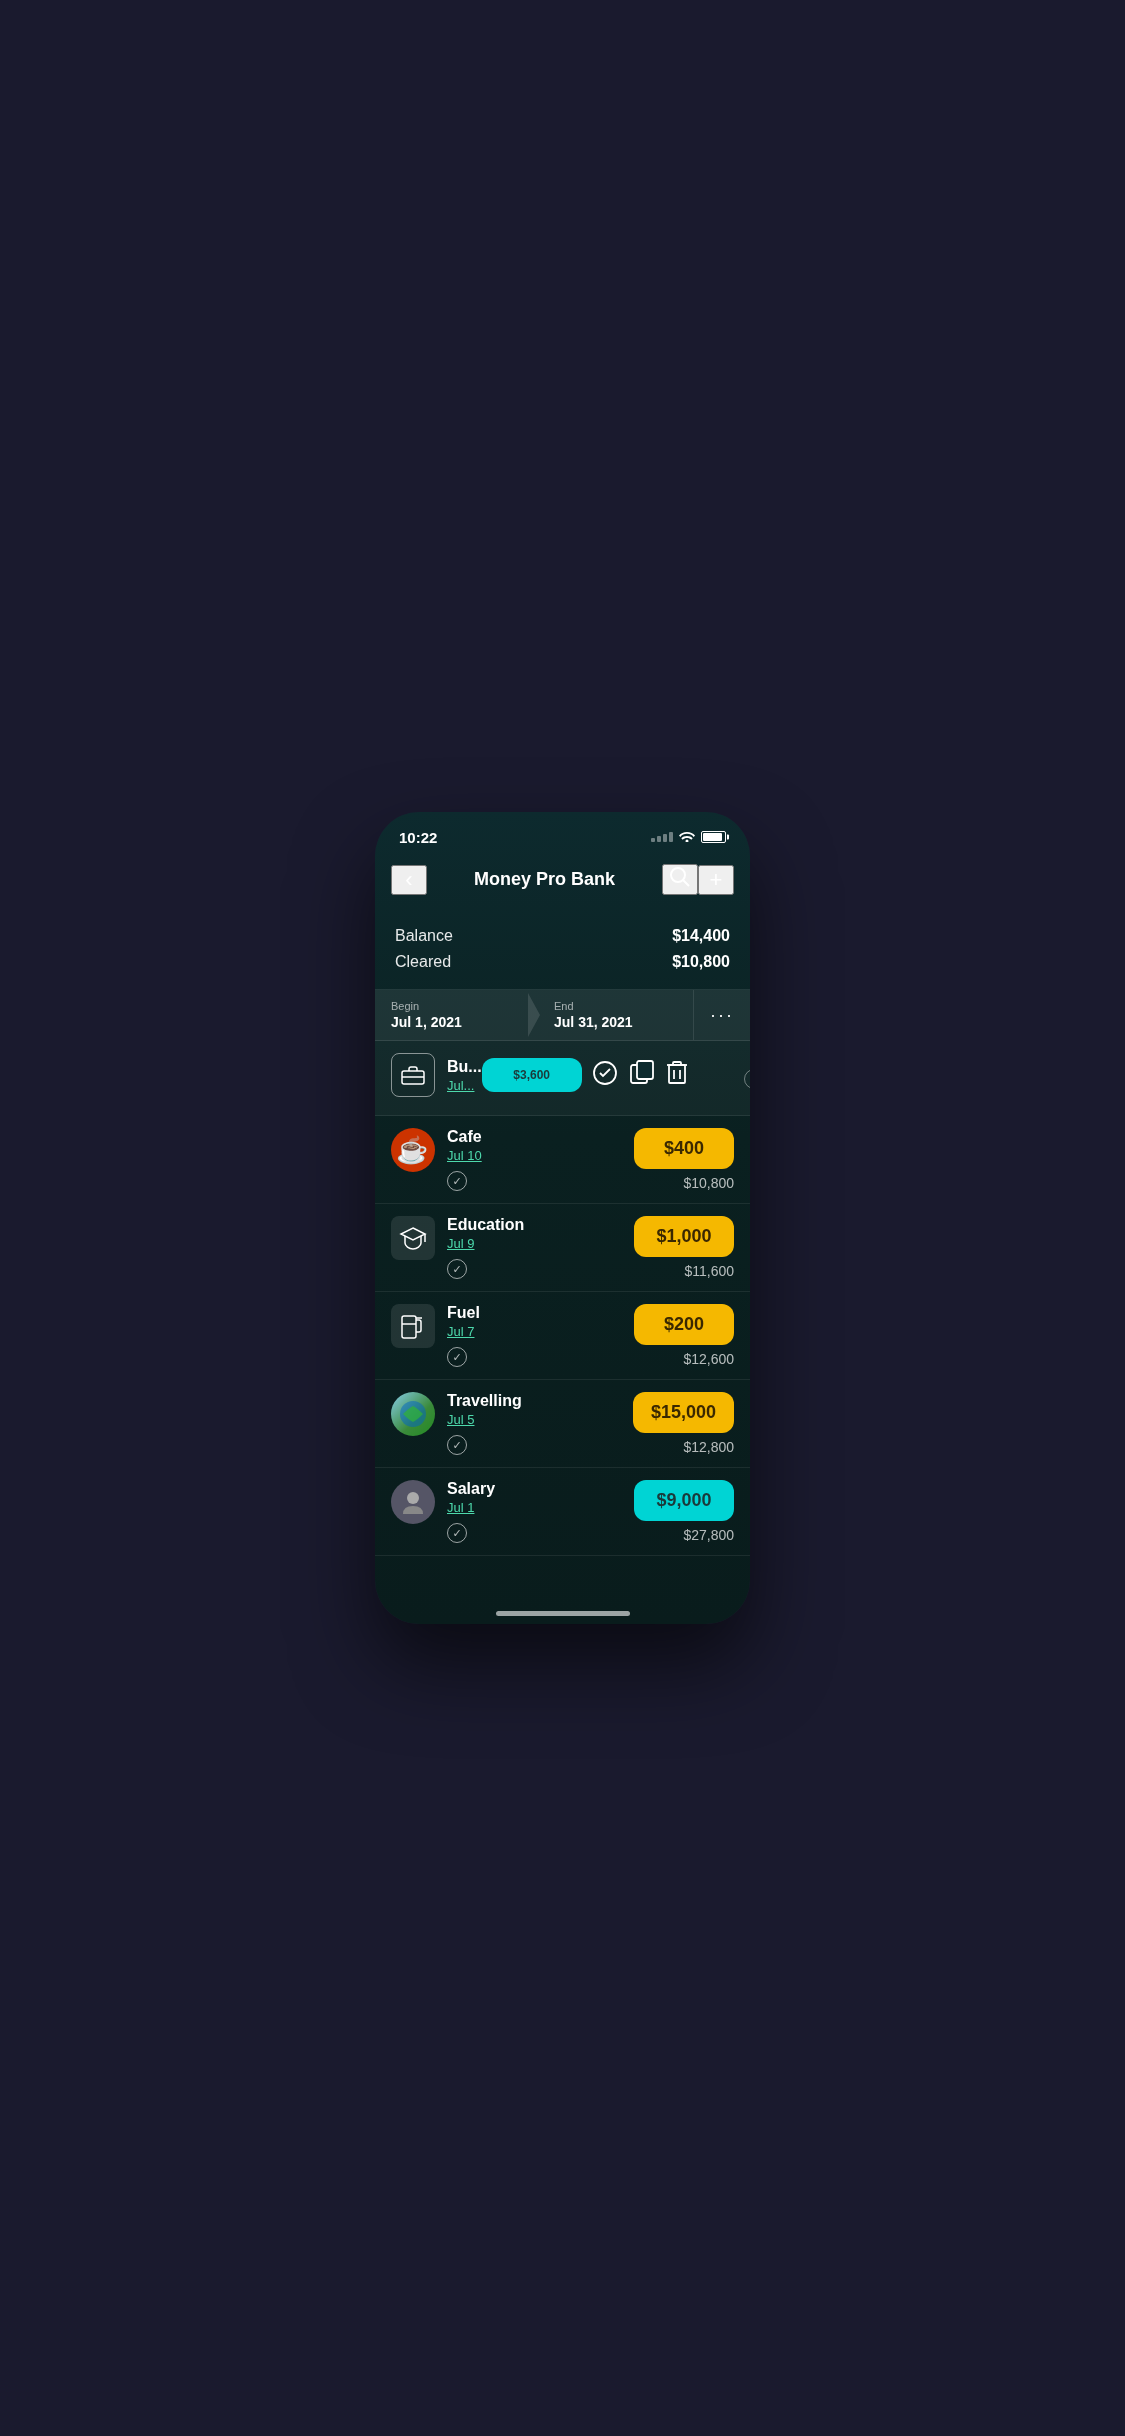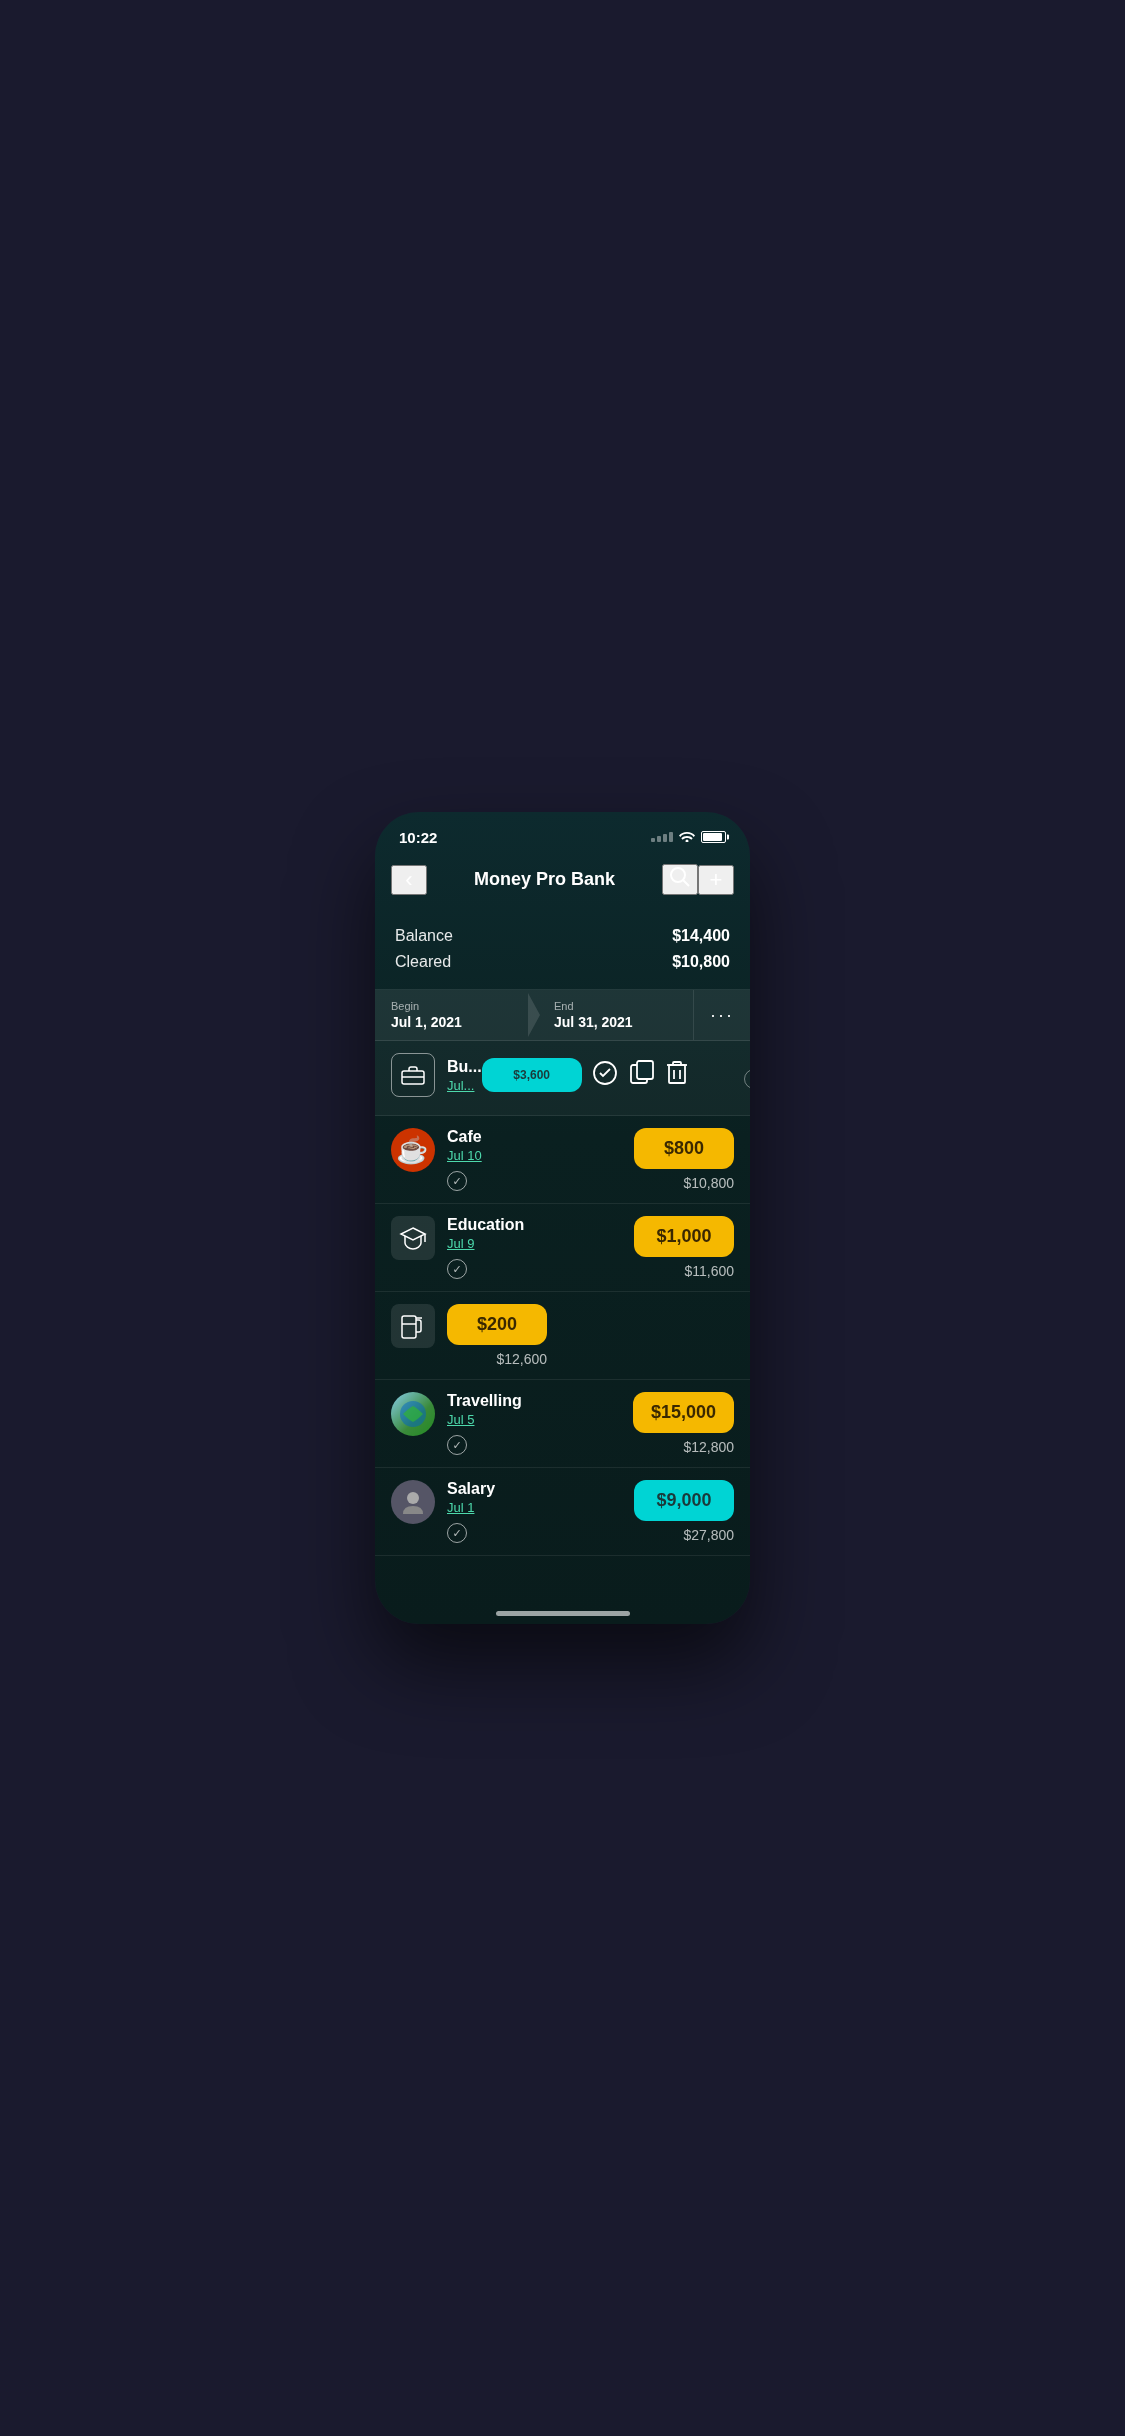--- a/index.html
+++ b/index.html
@@ -511,21 +511,21 @@
           <span style="font-size:26px;">☕</span>
         </div>
         <div class="transaction-details">
           <div class="transaction-name">Cafe</div>
           <div class="transaction-date">Jul 10</div>
           <div class="transaction-check">
             <div class="check-circle checked"></div>
           </div>
         </div>
         <div class="transaction-right">
-          <button class="amount-btn yellow">$800</button>
+          <button class="amount-btn yellow">$400</button>
           <span class="balance-after">$10,800</span>
         </div>
       </div>
 
       <div class="transaction-item">
         <div class="transaction-icon-wrap" style="background:rgba(255,255,255,0.1);">
           <svg width="28" height="24" viewBox="0 0 28 24" fill="none" stroke="white" stroke-width="1.5">
             <polygon points="14,2 26,8 14,14 2,8"></polygon>
             <path d="M6,10v7c0,3 4,6 8,6s8-3 8-6v-7"></path>
             <line x1="26" y1="8" x2="26" y2="16"></line>
@@ -546,20 +546,27 @@
 
       <div class="transaction-item">
         <div class="transaction-icon-wrap" style="background:rgba(255,255,255,0.1);">
           <svg width="26" height="28" viewBox="0 0 26 28" fill="none" stroke="white" stroke-width="1.5">
             <rect x="2" y="4" width="14" height="22" rx="2"></rect>
             <path d="M16,8h3a2,2,0,012,2v8a2,2,0,01-2,2h-3"></path>
             <line x1="2" y1="12" x2="16" y2="12"></line>
             <line x1="16" y1="6" x2="22" y2="6"></line>
           </svg>
         </div>
+        <div class="transaction-details">
+          <div class="transaction-name">Fuel</div>
+          <div class="transaction-date">Jul 7</div>
+          <div class="transaction-check">
+            <div class="check-circle checked"></div>
+          </div>
+        </div>
         <div class="transaction-right">
           <button class="amount-btn yellow">$200</button>
           <span class="balance-after">$12,600</span>
         </div>
       </div>
 
       <div class="transaction-item">
         <div class="avatar-circle" style="background: linear-gradient(135deg, #87ceeb 0%, #3a8a3a 60%, #228b22 100%);">
           <svg width="28" height="28" viewBox="0 0 28 28" fill="none">
             <circle cx="14" cy="14" r="13" fill="rgba(0,100,200,0.5)"></circle>

